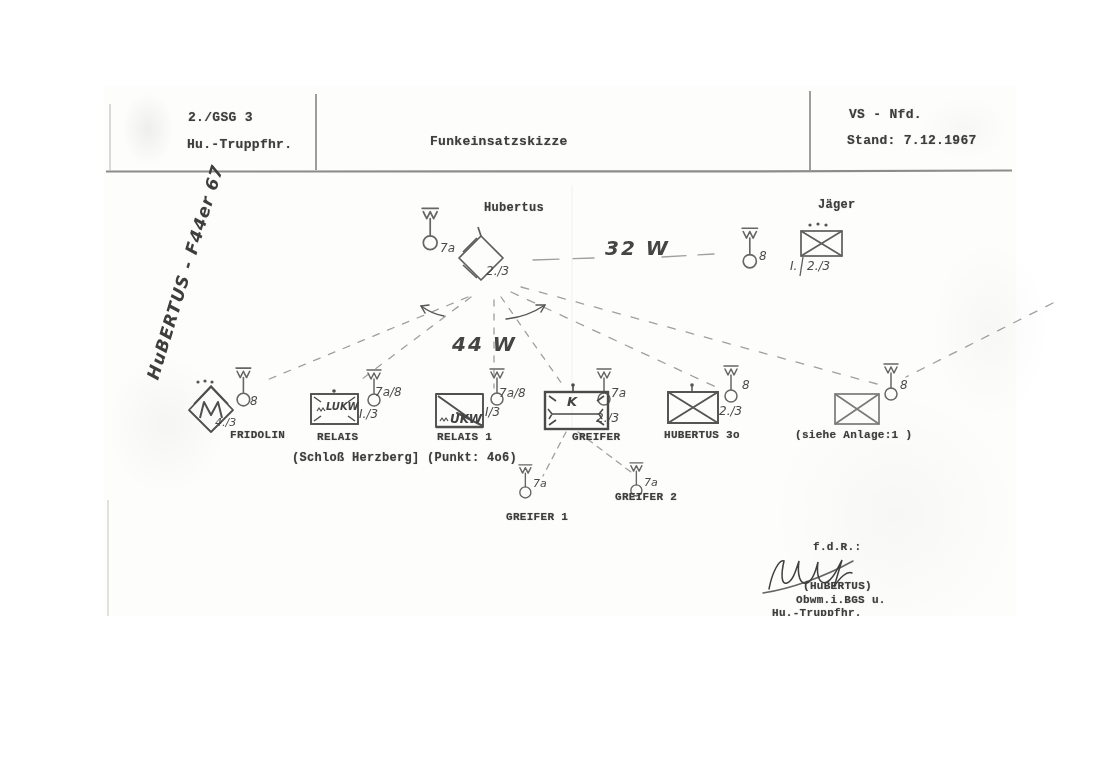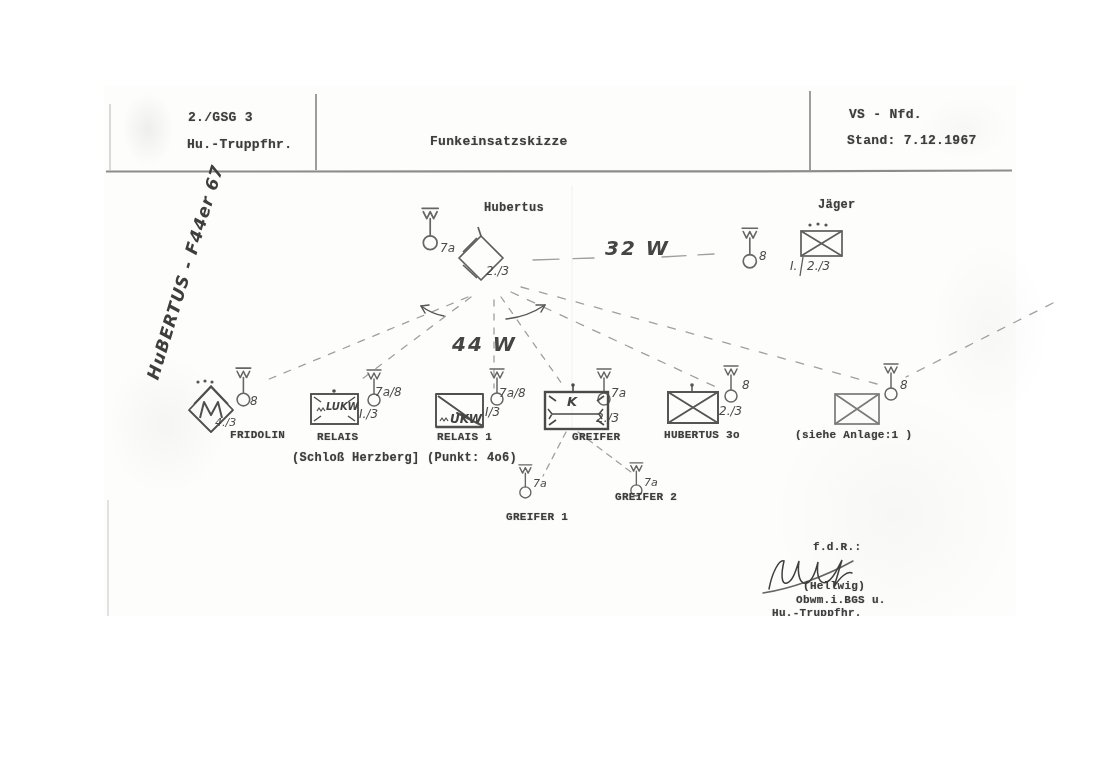--- a/index.html
+++ b/index.html
@@ -208,18 +208,18 @@
   <span class="hand" style="left:900px;top:378px;">8</span>
 
   <span class="typed" style="left:292px;top:451px;">(Schloß Herzberg] (Punkt: 4o6)</span>
 
   <span class="typed sm" style="left:506px;top:492px;margin-top:19px;">GREIFER 1</span>
   <span class="hand tiny" style="left:533px;top:477px;">7a</span>
   <span class="typed sm" style="left:615px;top:491px;">GREIFER 2</span>
   <span class="hand tiny" style="left:644px;top:476px;">7a</span>
 
   <span class="typed sm" style="left:813px;top:541px;">f.d.R.:</span>
-  <span class="typed sm" style="left:803px;top:580px;">(Hellwig)</span>
+  <span class="typed sm" style="left:803px;top:580px;">(HuBERTUS)</span>
   <span class="typed sm" style="left:772px;top:594px;margin-left:24px;">Obwm.i.BGS u.</span>
   <span class="typed sm" style="left:772px;top:607px;">Hu.-Truppfhr.</span>
 
 
 </div>
 
 </body></html>

